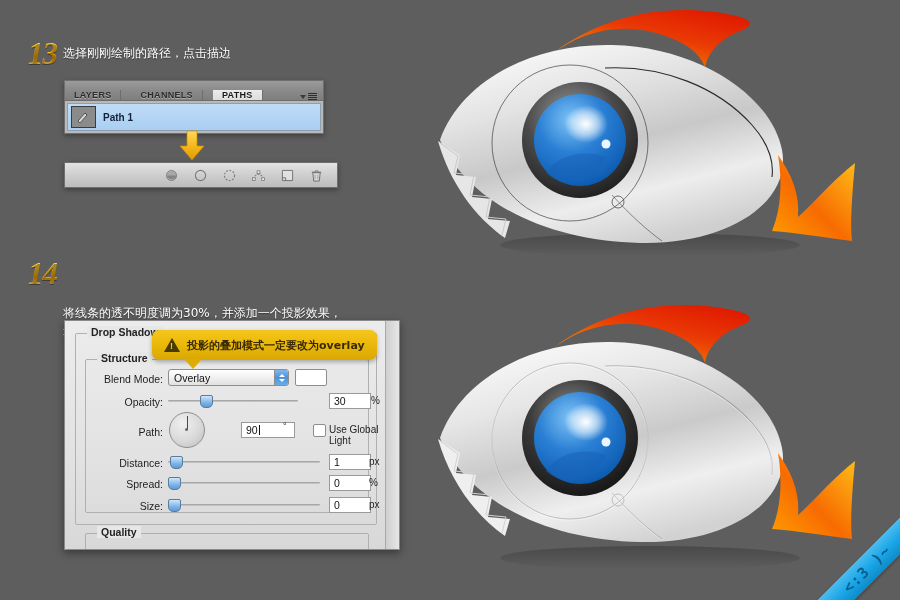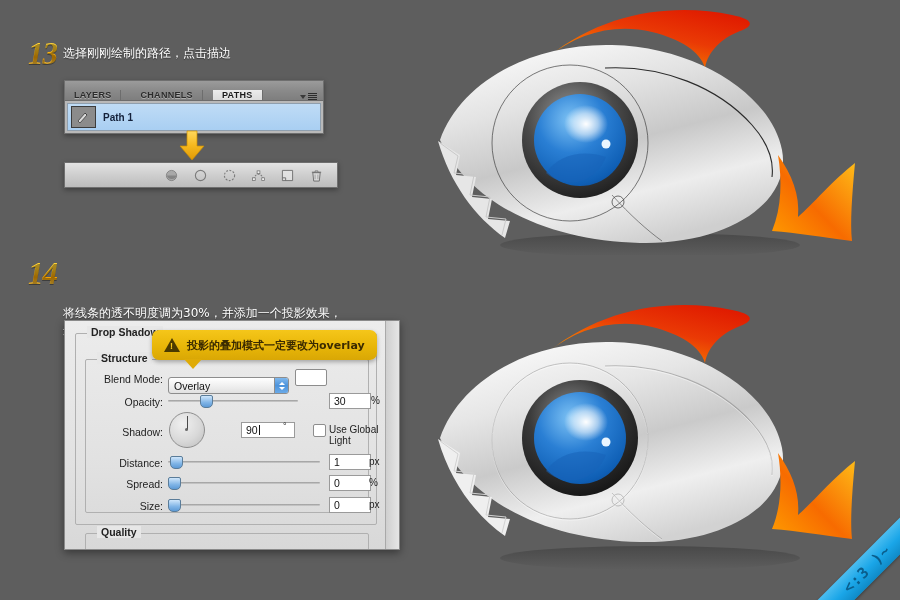--- a/index.html
+++ b/index.html
@@ -101,21 +101,21 @@
     position:absolute;font-size:10.5px;font-weight:bold;color:#222;
     background:#e7e7e7;padding:0 4px;
   }
   .fld-label{
     position:absolute;font-size:10.5px;color:#1d1d1d;text-align:right;
   }
   .combo{
     position:absolute;height:15px;
     background:linear-gradient(180deg,#ffffff 0%,#f2f2f2 45%,#e1e1e1 100%);
     border:1px solid #8d8d8d;border-radius:3px;
-    display:flex;align-items:center;margin-top:8px;
+    display:flex;align-items:center;
   }
   .combo span{font-size:10.5px;color:#111;padding-left:5px;}
   .combo .spin{
     margin-left:auto;width:13px;height:100%;
     background:linear-gradient(180deg,#7fb8ee 0%,#4d93db 50%,#6aaae8 100%);
     border-left:1px solid #8d8d8d;border-radius:0 2px 2px 0;
     display:flex;flex-direction:column;align-items:center;justify-content:center;gap:2px;
   }
   .combo .spin i{
     display:block;width:0;height:0;border-left:3px solid transparent;border-right:3px solid transparent;
@@ -453,21 +453,21 @@
       <div class="swatch" style="left:230px;top:48px;"></div>
 
       <div class="fld-label" style="left:20px;top:75px;width:78px;">Opacity:</div>
       <div class="slider" style="left:103px;top:74px;width:130px;">
         <div class="track"></div>
         <div class="knob" style="left:32px;"></div>
       </div>
       <div class="numbox" style="left:264px;top:72px;width:36px;">30</div>
       <div class="unit" style="left:306px;top:74px;">%</div>
 
-      <div class="fld-label" style="left:20px;top:105px;width:78px;">Shadow:</div>
+      <div class="fld-label" style="left:20px;top:105px;width:78px;">Path:</div>
       <div class="dial" style="left:104px;top:91px;">
         <div class="needle"></div>
         <div class="hub"></div>
       </div>
       <div class="numbox caret" style="left:176px;top:101px;width:48px;">90</div>
       <div class="unit" style="left:218px;top:100px;font-size:9px;">°</div>
       <div class="chk" style="left:248px;top:103px;"></div>
       <div class="chk-label" style="left:264px;top:103px;">Use Global Light</div>
 
       <div class="fld-label" style="left:20px;top:136px;width:78px;">Distance:</div>

